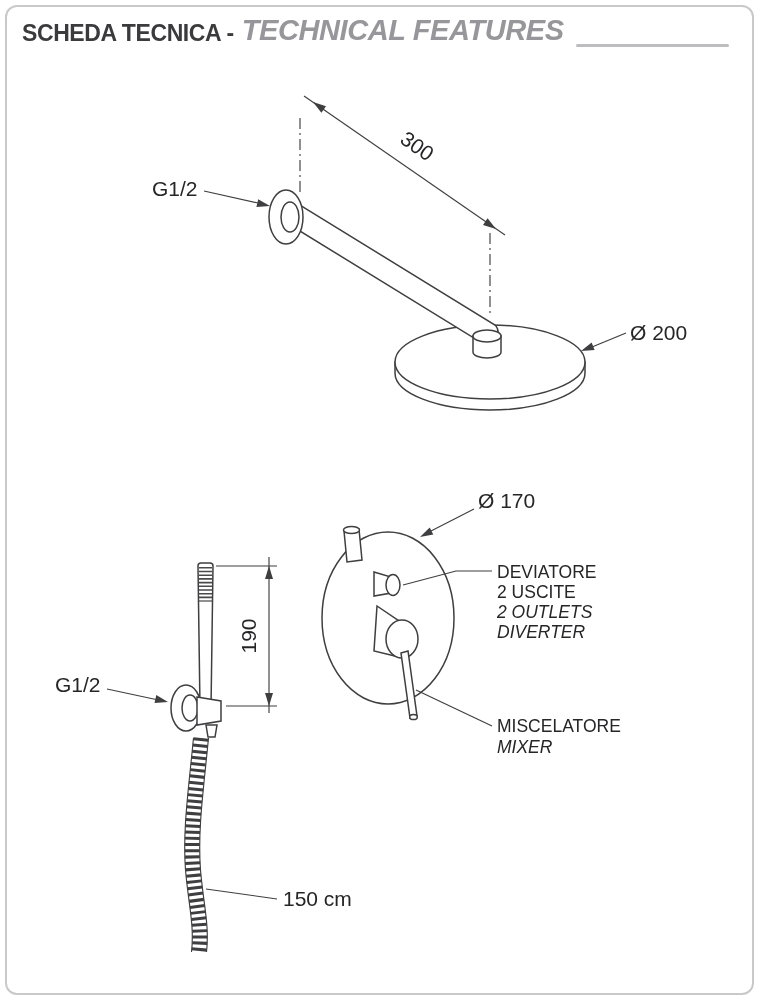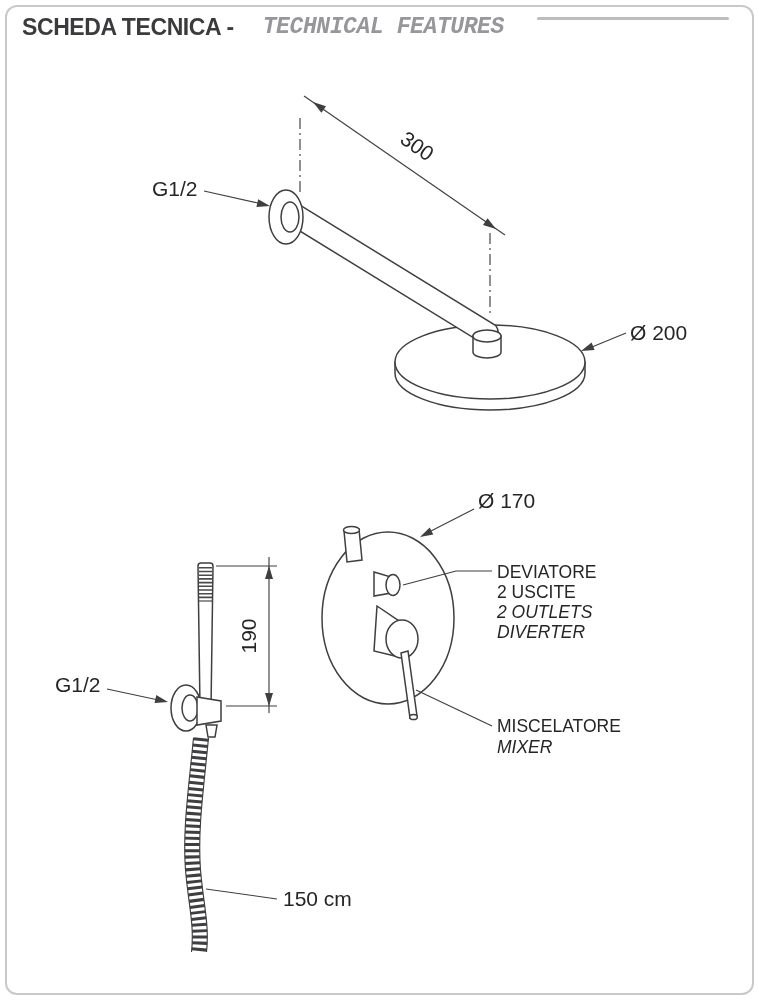--- a/index.html
+++ b/index.html
@@ -6,29 +6,29 @@
   .page {
     position:relative; width:759px; height:1000px; background:#ffffff;
     font-family:"Liberation Sans", sans-serif; overflow:hidden;
   }
   .frame {
     position:absolute; inset:5px; border:2px solid #c9c9c9;
     border-radius:12px; pointer-events:none;
   }
   .header {
     position:absolute; top:14px; left:22px; right:30px;
-    display:flex; align-items:flex-start;gap:21px;
+    display:flex; align-items:flex-end;
   }
   .header .t1 {
     font-size:23px; font-weight:bold; color:#3b3b3d;
     letter-spacing:-0.4px; white-space:nowrap;
   }
   .header .t2 {
-    font-size:23px; font-weight:bold; font-style:italic; color:#97979b;
-    letter-spacing:-0.4px; white-space:nowrap; margin-left:8px;font-family:Liberation Mono, monospace;
+    font-size:29px; font-weight:bold; font-style:italic; color:#97979b;
+    letter-spacing:-0.4px; white-space:nowrap; margin-left:8px;
   }
   .header .rule {
     flex:1; height:3px; background:#bdbdbf; border-radius:2px;
     margin-left:12px; margin-top:3px;
   }
   svg.drawing { position:absolute; left:0; top:0; }
   .thin { stroke:#3f3f41; stroke-width:1.15; fill:none; }
   .dash { stroke-dasharray:11 4 2 4; }
   .fw   { fill:#ffffff; stroke:#3f3f41; stroke-width:1.5; }
   .arr  { fill:#3f3f41; stroke:none; }

